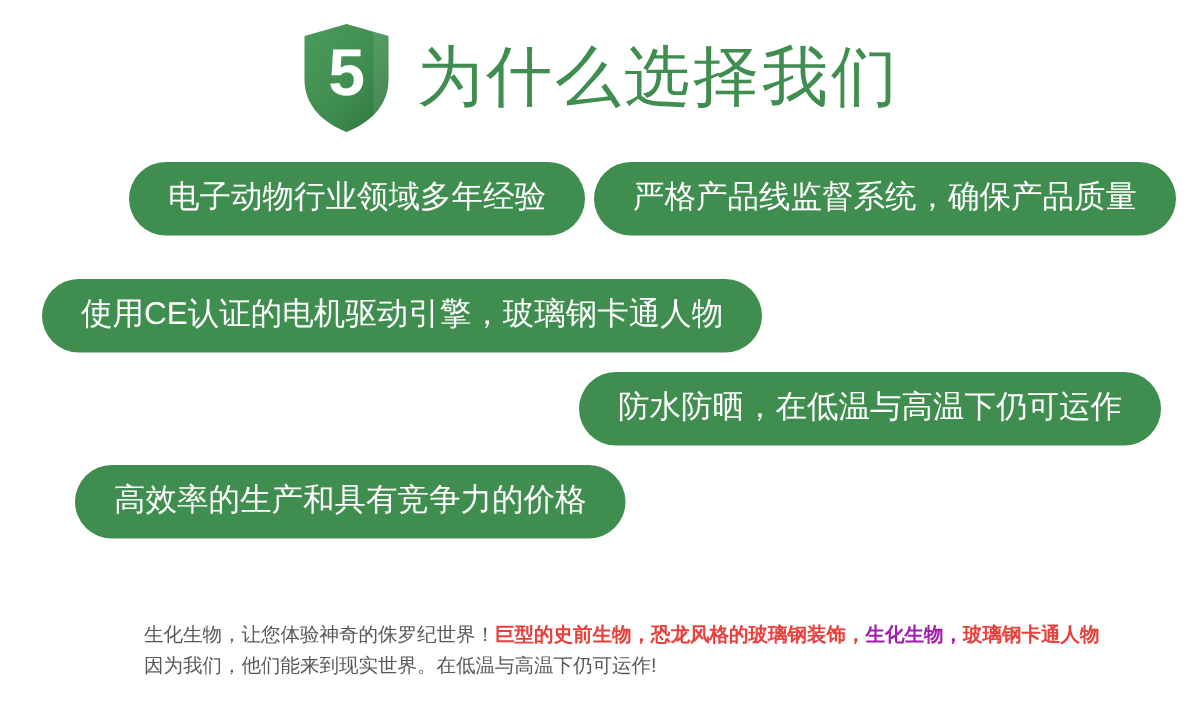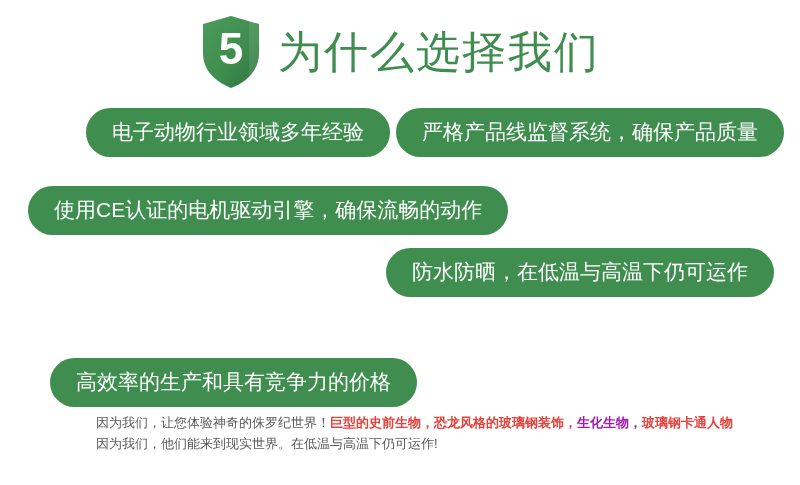--- a/index.html
+++ b/index.html
@@ -76,21 +76,21 @@
     font-size: 21px;
     line-height: 1;
     padding: 13px 26px 15px 26px;
     white-space: nowrap;
     box-sizing: border-box;
   }
   .pill-0 { left: 86px;  top: 0px; }
   .pill-1 { left: 396px; top: 0px; }
   .pill-2 { left: 28px;  top: 78px; }
   .pill-3 { left: 386px; top: 140px; }
-  .pill-4 { left: 50px;  top: 202px; margin-top: 48px; }
+  .pill-4 { left: 50px;  top: 202px; }
 
   
   .footer {
     position: absolute;
     left: 96px;
     top: 412px;
     width: 660px;
     font-size: 13px;
     line-height: 21px;
     color: #58585a;
@@ -122,26 +122,26 @@
 </div>
 
 <div class="pills">
   <div class="pill pill-0">
     <span>电子动物行业领域多年经验</span>
   </div>
   <div class="pill pill-1">
     <span>严格产品线监督系统，确保产品质量</span>
   </div>
   <div class="pill pill-2">
-    <span>使用CE认证的电机驱动引擎，确保流畅的动作</span>
+    <span>使用CE认证的电机驱动引擎，玻璃钢卡通人物</span>
   </div>
   <div class="pill pill-3">
     <span>防水防晒，在低温与高温下仍可运作</span>
   </div>
   <div class="pill pill-4">
     <span>高效率的生产和具有竞争力的价格</span>
   </div>
 </div>
 
 <div class="footer">
-  <span class="line"><span>因为我们，让您体验神奇的侏罗纪世界！</span><span class="seg-red">巨型的史前生物，恐龙风格的玻璃钢装饰，</span><span class="seg-green">生化生物，</span><span class="seg-red">玻璃钢卡通人物</span></span>
+  <span class="line"><span>生化生物，让您体验神奇的侏罗纪世界！</span><span class="seg-red">巨型的史前生物，恐龙风格的玻璃钢装饰，</span><span class="seg-green">生化生物，</span><span class="seg-red">玻璃钢卡通人物</span></span>
   <span class="line">因为我们，他们能来到现实世界。在低温与高温下仍可运作!</span>
 </div>
 
 </body></html>

